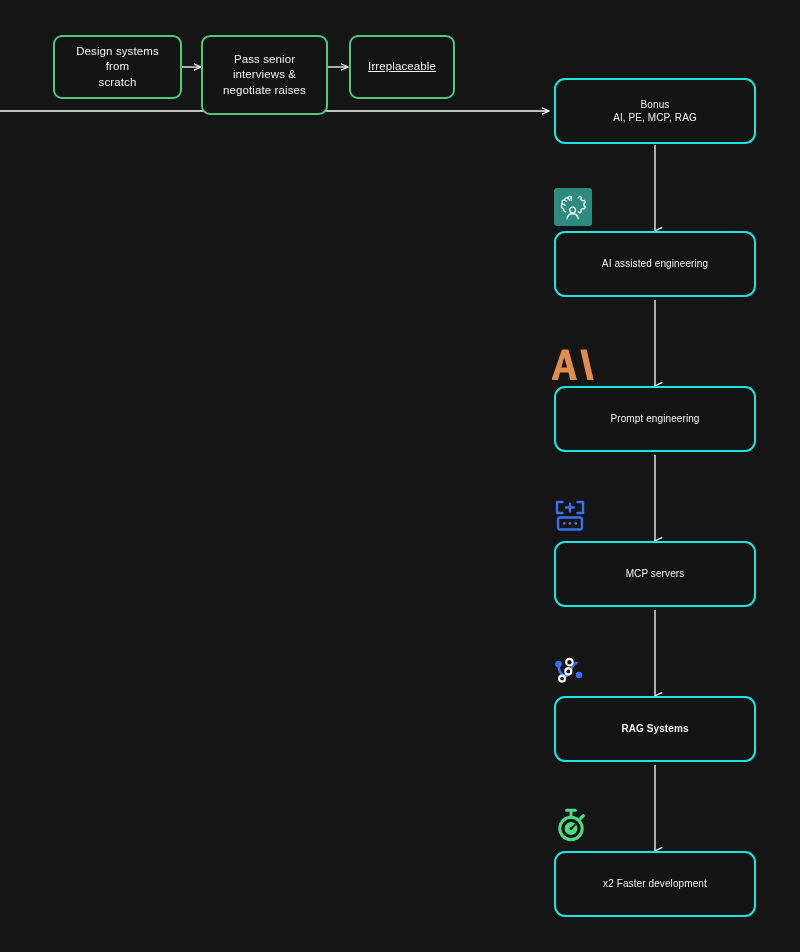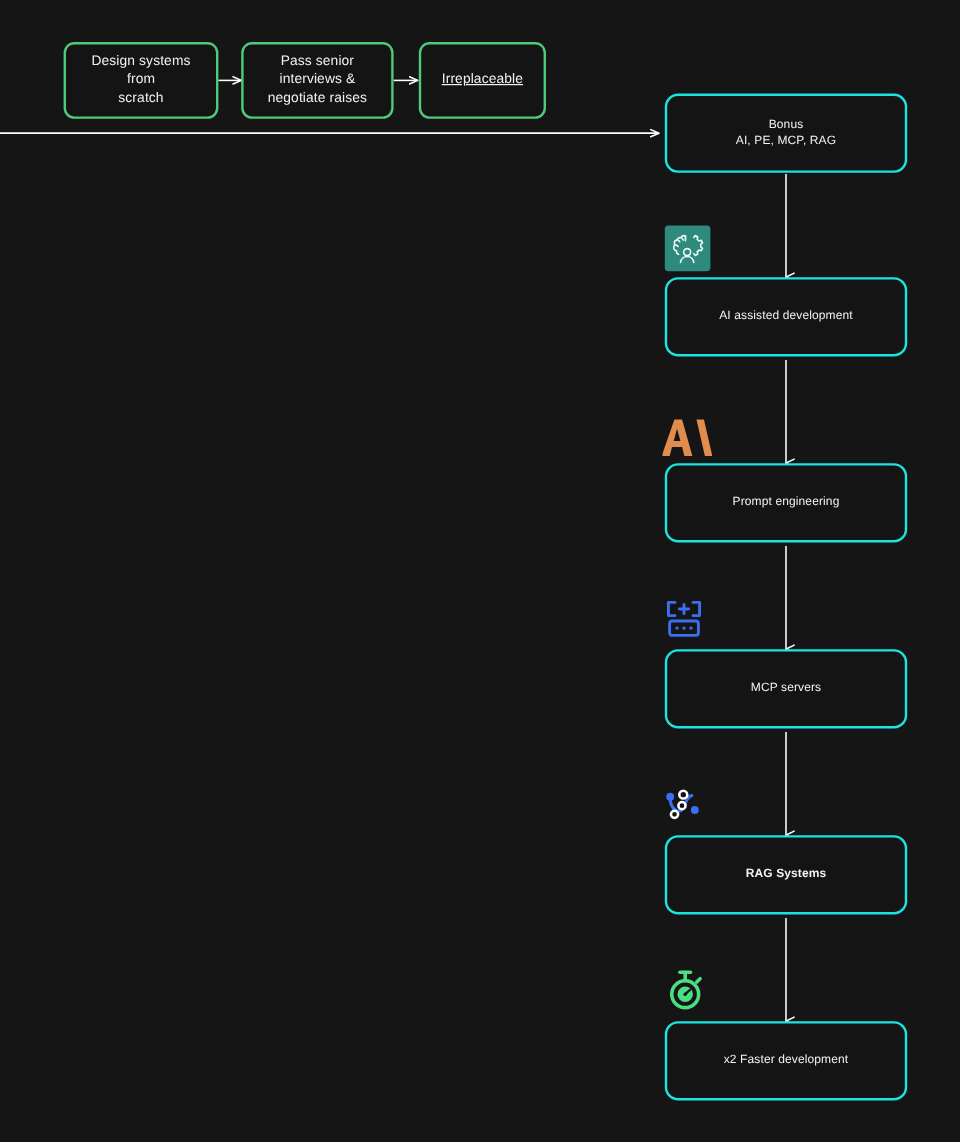--- a/index.html
+++ b/index.html
@@ -101,37 +101,37 @@
     <line x1="655" y1="455" x2="655" y2="541" stroke="#ffffff" stroke-width="1.3" marker-end="url(#arrowDown)"></line>
     <line x1="655" y1="610" x2="655" y2="696" stroke="#ffffff" stroke-width="1.3" marker-end="url(#arrowDown)"></line>
     <line x1="655" y1="765" x2="655" y2="851" stroke="#ffffff" stroke-width="1.3" marker-end="url(#arrowDown)"></line>
   </svg>
 
   <div class="node node-green" style="left:53px; top:35px; width:129px; height:64px;">
     <span class="node-label">Design systems from
 scratch</span>
   </div>
 
-  <div class="node node-green" style="left:201px; top:35px; width:127px; height:64px;">
+  <div class="node node-green" style="left:201px; top:35px; width:127px; height:80px;">
     <span class="node-label">Pass senior
 interviews &amp;
 negotiate raises</span>
   </div>
 
   <div class="node node-green" style="left:349px; top:35px; width:106px; height:64px;text-decoration:underline;">
     <span class="node-label">Irreplaceable</span>
   </div>
 
   <div class="node node-cyan" style="left:554px; top:78px; width:202px; height:66px;">
     <span class="node-label">Bonus
 AI, PE, MCP, RAG</span>
   </div>
 
   <div class="node node-cyan" style="left:554px; top:231px; width:202px; height:66px;">
-    <span class="node-label">AI assisted development</span>
+    <span class="node-label">AI assisted engineering</span>
   </div>
 
   <div class="node node-cyan" style="left:554px; top:386px; width:202px; height:66px;">
     <span class="node-label">Prompt engineering</span>
   </div>
 
   <div class="node node-cyan" style="left:554px; top:541px; width:202px; height:66px;">
     <span class="node-label">MCP servers</span>
   </div>
 

